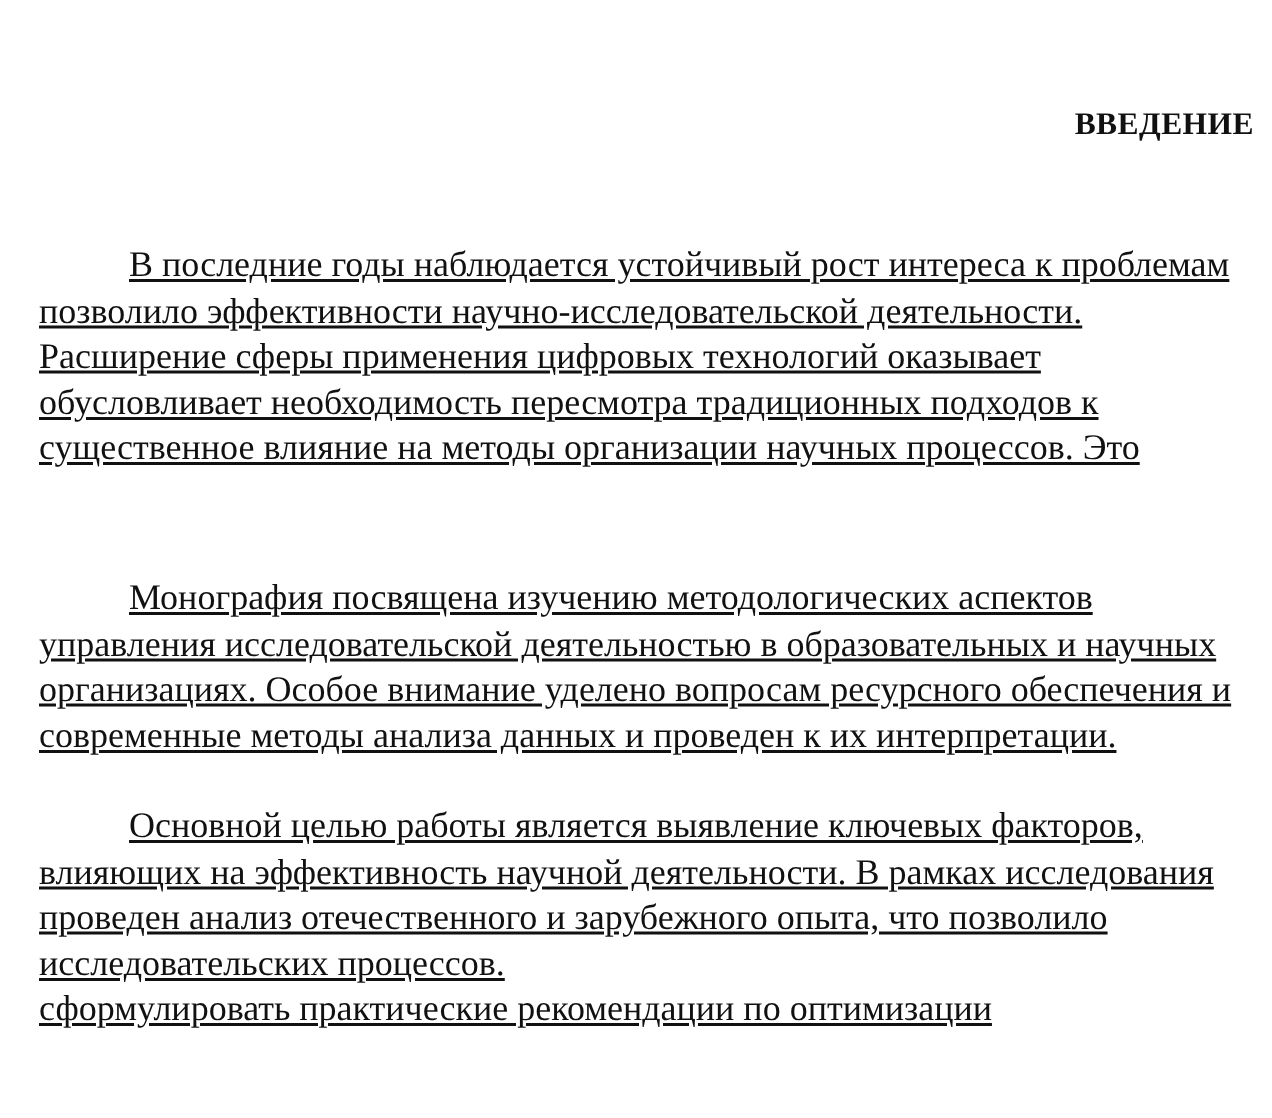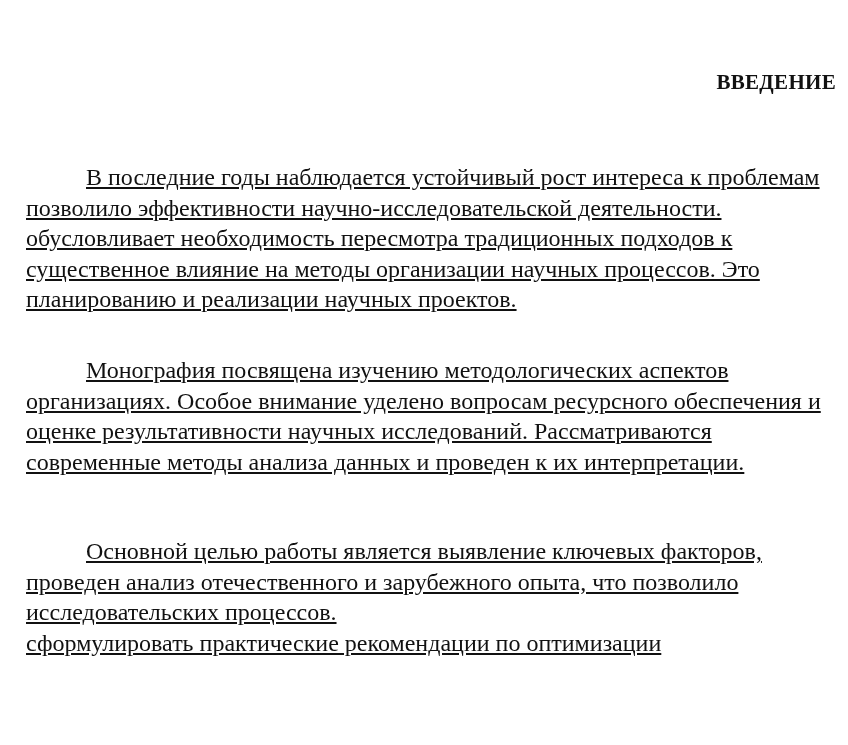--- a/index.html
+++ b/index.html
@@ -41,45 +41,46 @@
     white-space: nowrap;
     font-size: 24px;
     line-height: 30.5px;
     height: 30.5px;
     text-decoration: underline;
   }
   .line.indent {
     padding-left: 60px;
   }
   #p1 { top: 162px; }
-  #p2 { top: 355px; }
+  #p2 { top: 384px; }
   #p3 { top: 536px; }
 </style>
 </head>
 <body>
 
 <div class="page">
 
   <div class="title">ВВЕДЕНИЕ</div>
 
   <div class="para" id="p1">
     <span class="line indent">В последние годы наблюдается устойчивый рост интереса к проблемам</span>
     <span class="line">позволило эффективности научно-исследовательской деятельности.</span>
+    <span class="line">Расширение сферы применения цифровых технологий оказывает</span>
     <span class="line">обусловливает необходимость пересмотра традиционных подходов к</span>
     <span class="line">существенное влияние на методы организации научных процессов. Это</span>
-    <span class="line">планированию и реализации научных проектов.</span>
   </div>
 
   <div class="para" id="p2">
     <span class="line indent">Монография посвящена изучению методологических аспектов</span>
+    <span class="line">управления исследовательской деятельностью в образовательных и научных</span>
     <span class="line">организациях. Особое внимание уделено вопросам ресурсного обеспечения и</span>
-    <span class="line">оценке результативности научных исследований. Рассматриваются</span>
     <span class="line">современные методы анализа данных и проведен к их интерпретации.</span>
   </div>
 
   <div class="para" id="p3">
     <span class="line indent">Основной целью работы является выявление ключевых факторов,</span>
+    <span class="line">влияющих на эффективность научной деятельности. В рамках исследования</span>
     <span class="line">проведен анализ отечественного и зарубежного опыта, что позволило</span>
     <span class="line">исследовательских процессов.</span>
     <span class="line">сформулировать практические рекомендации по оптимизации</span>
   </div>
 
 </div>
 
 </body></html>

